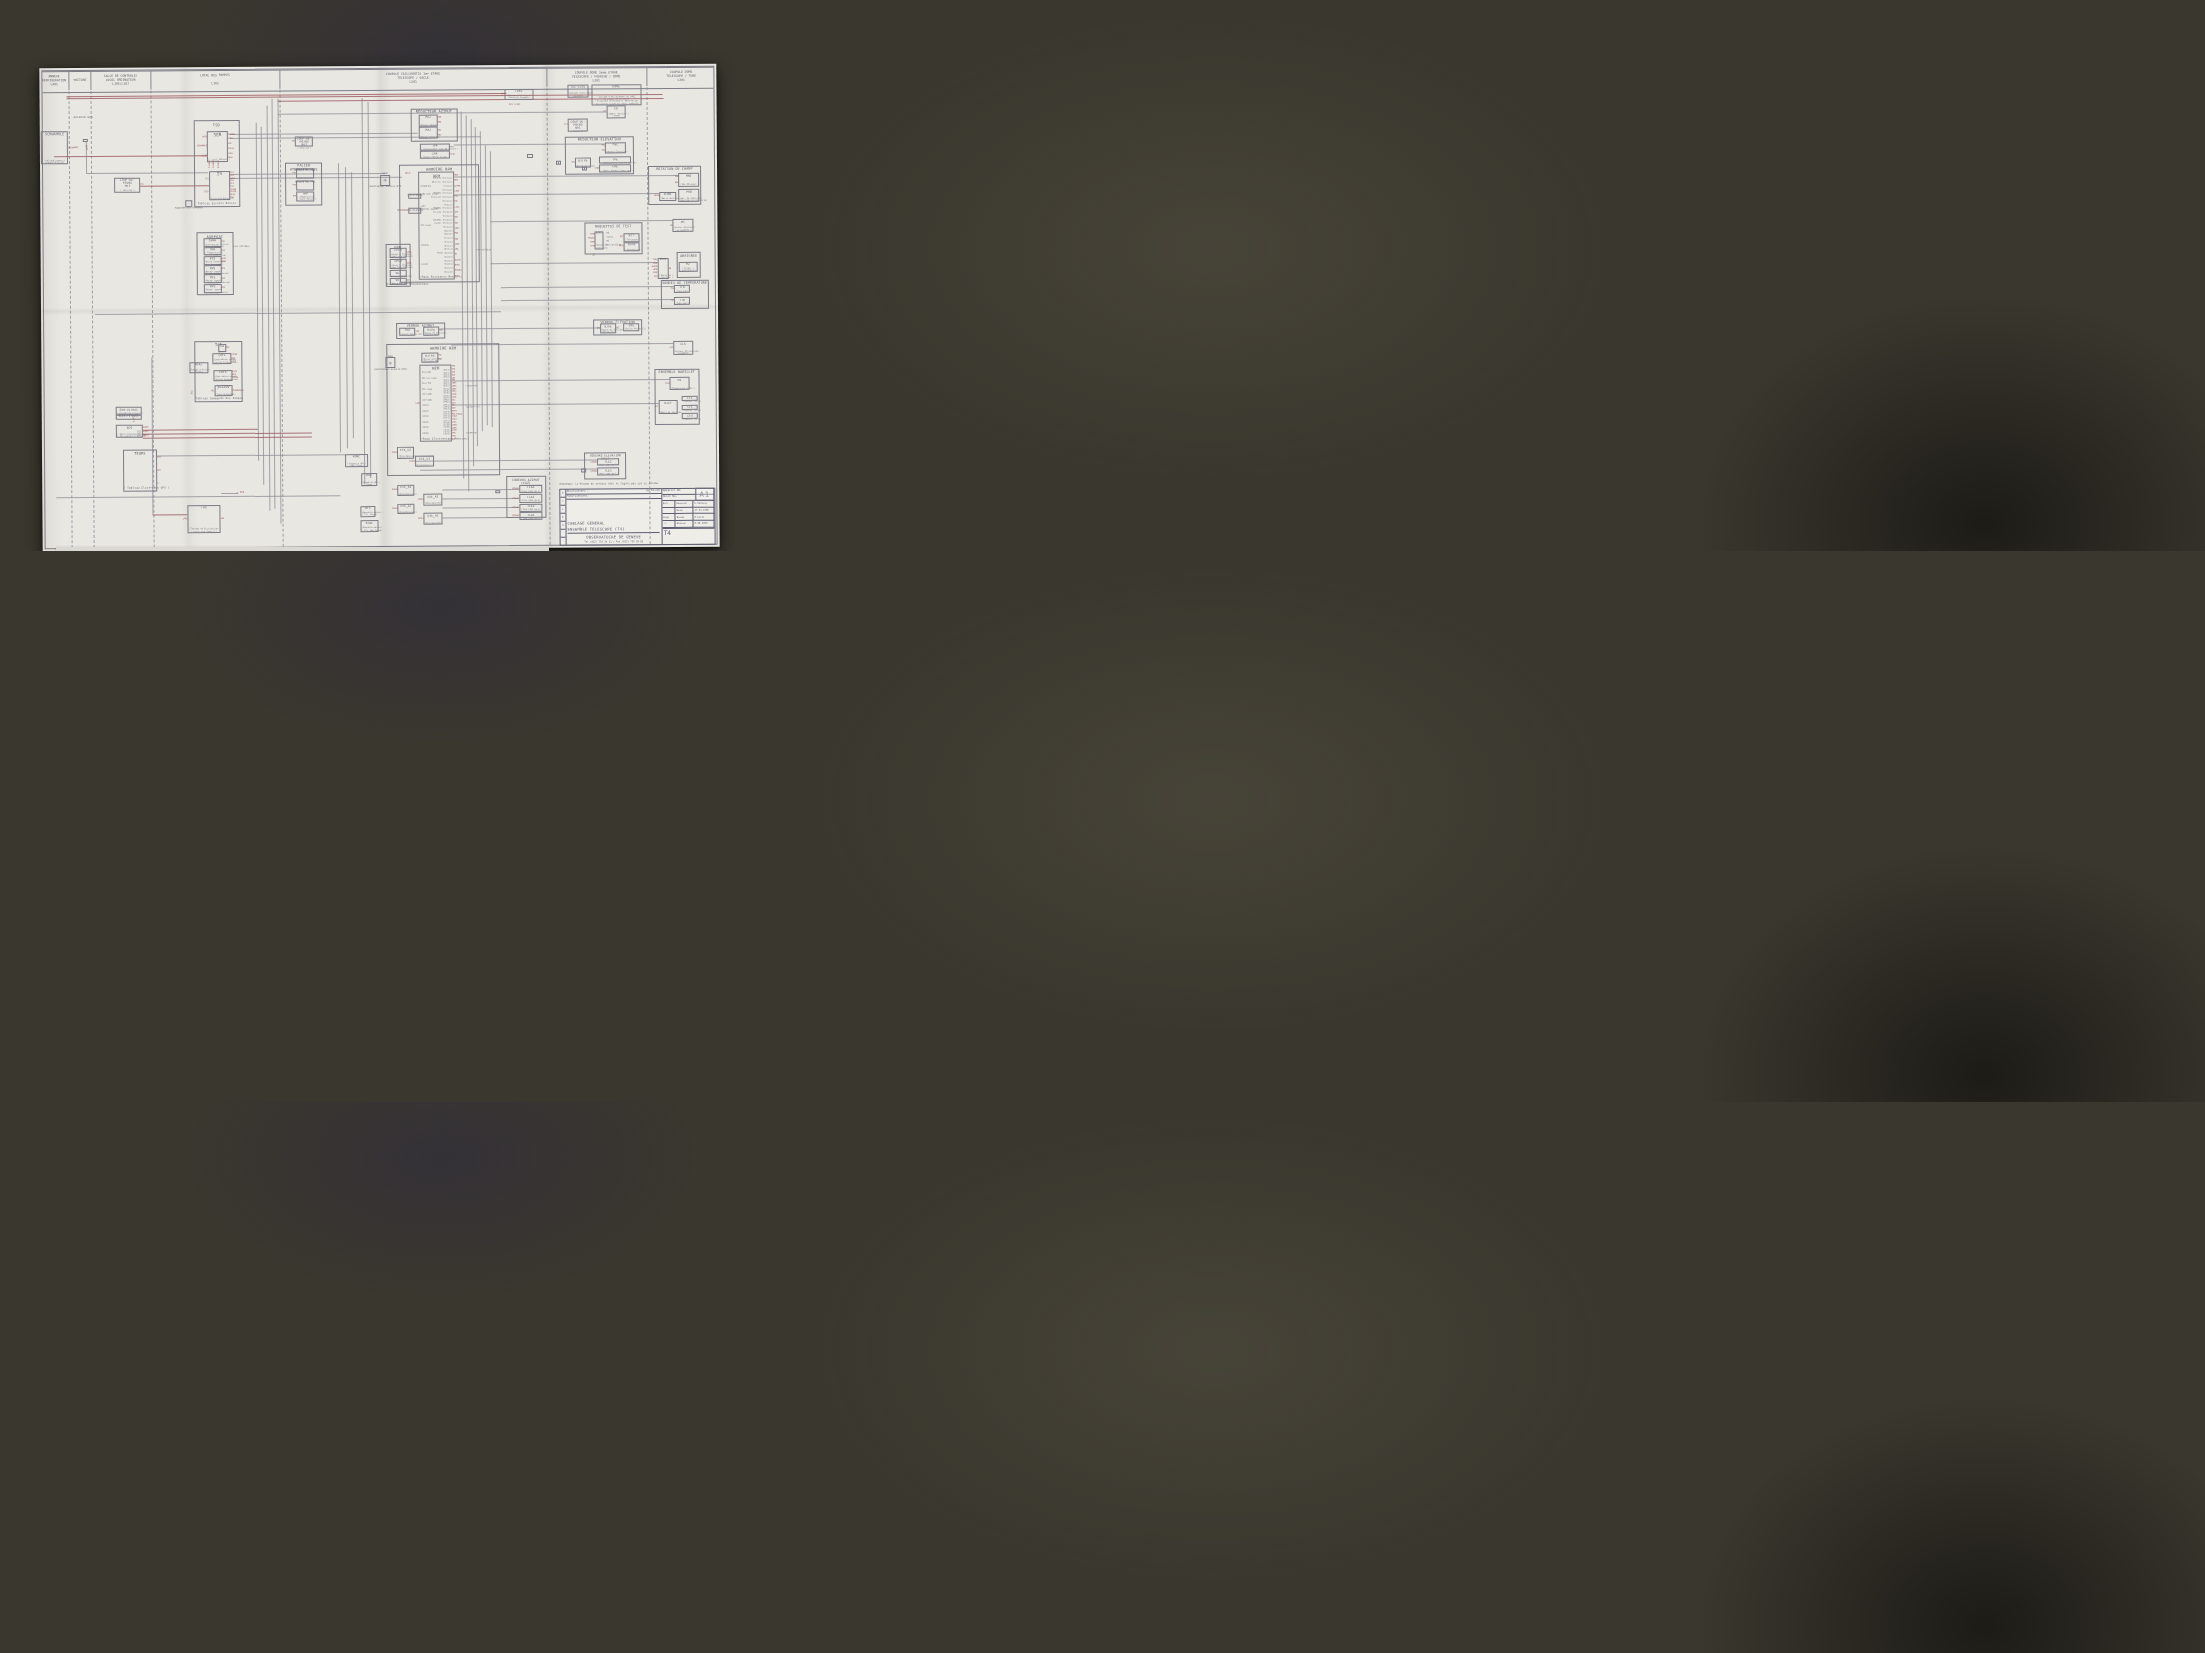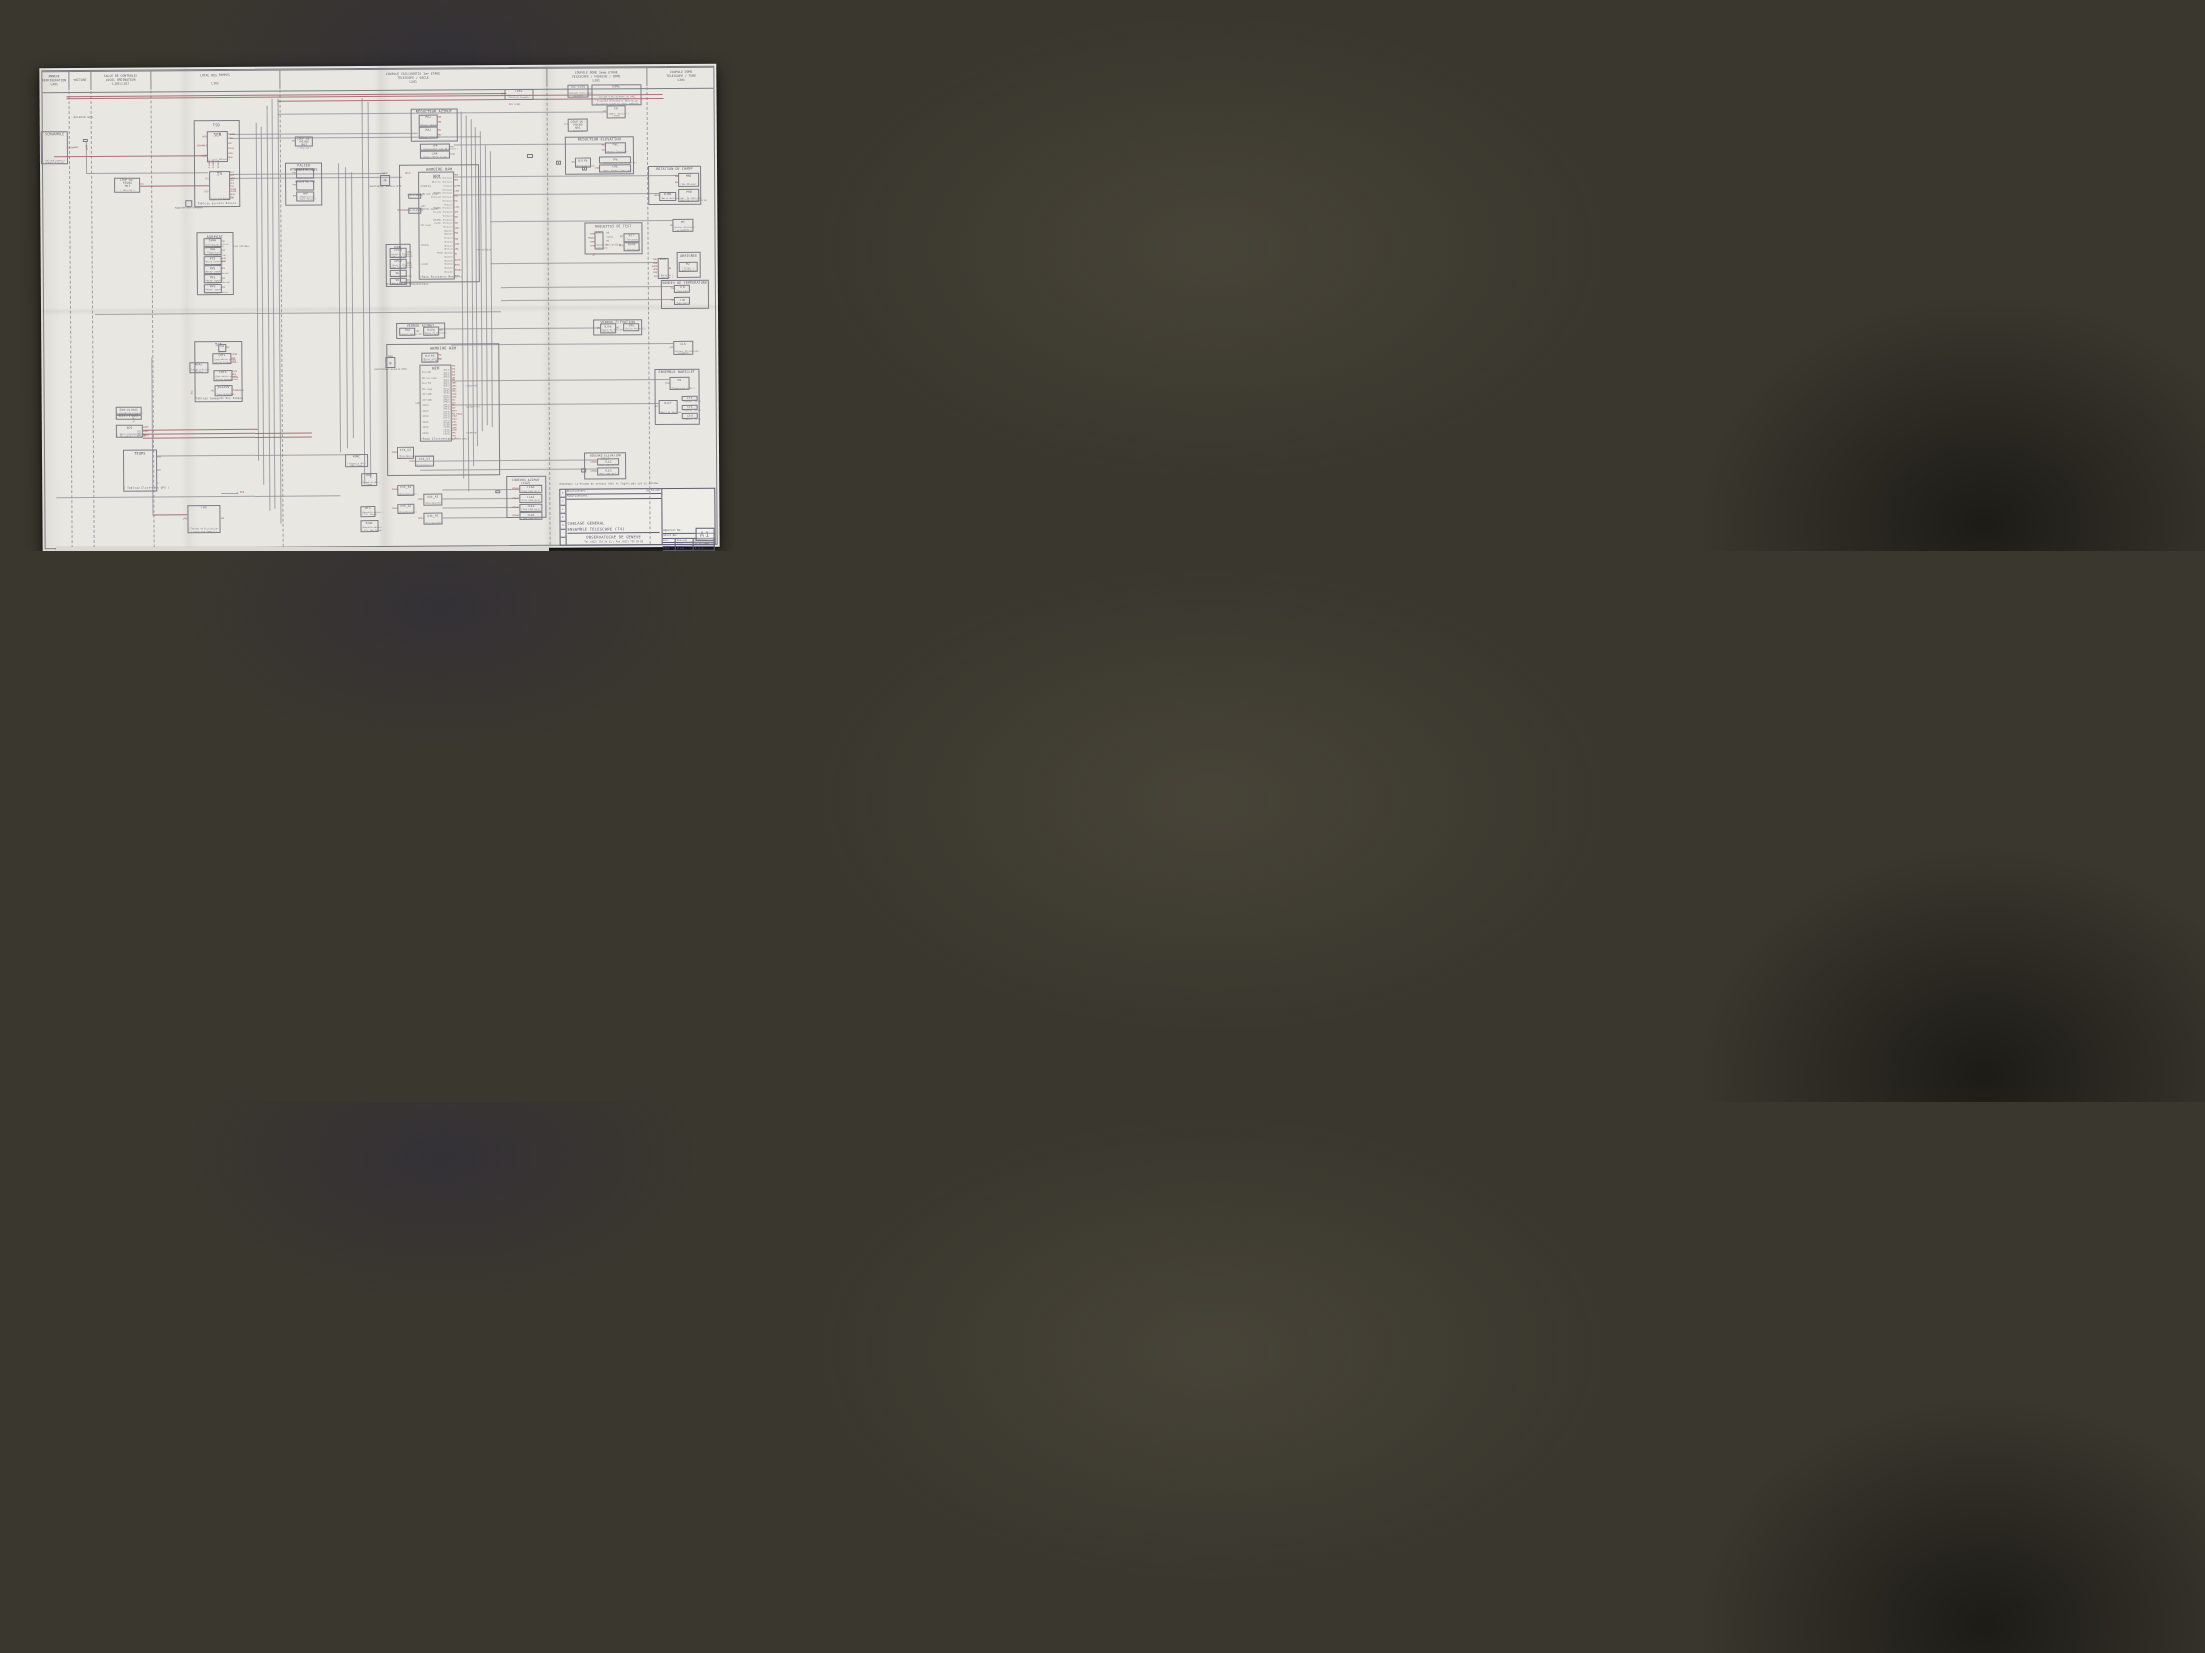--- a/index.html
+++ b/index.html
@@ -62,21 +62,21 @@
   .tb-letters div{flex:1;border-bottom:0.5px solid #5d5d72;font-size:2.4px;color:#5d5d72;display:flex;align-items:center;justify-content:center;}
   .tb-letters div:last-child{border-bottom:none;}
   .tb-main{flex:1 1 auto;display:flex;flex-direction:column;border-right:0.5px solid #5d5d72;min-width:0;}
   .tb-r1{display:flex;justify-content:space-between;border-bottom:0.5px solid #5d5d72;font-size:2.6px;color:#5d5d72;padding:0.5px 1px;}
   .tb-r2{border-bottom:0.5px solid #5d5d72;font-size:2.6px;color:#5d5d72;padding:0.5px 1px;}
   .tb-mid{flex:1;padding:1px 1.4px;display:flex;flex-direction:column;justify-content:flex-end;gap:1px;}
   .tb-t1{font-size:3.8px;color:#5d5d72;letter-spacing:0.2px;}
   .tb-t2{font-size:3.8px;color:#5d5d72;letter-spacing:0.2px;border-bottom:0.5px solid #5d5d72;padding-bottom:1px;}
   .tb-obs{font-size:3.8px;color:#5d5d72;text-align:center;letter-spacing:0.2px;}
   .tb-tel{font-size:2.4px;color:#5d5d72;text-align:center;padding-bottom:0.5px;}
-  .tb-right{flex:0 0 34%;display:flex;flex-direction:column;position:relative;margin-top:40px;}
+  .tb-right{flex:0 0 34%;display:flex;flex-direction:column;position:relative;}
   .tb-ap{display:flex;border-bottom:0.5px solid #5d5d72;font-size:2.6px;color:#5d5d72;padding:0.5px 1px;height:4.3px;}
   .tb-grid{flex:1;display:grid;grid-template-columns:26% 34% 40%;border-bottom:0.5px solid #5d5d72;}
   .tb-grid div{border-right:0.5px solid #5d5d72;border-bottom:0.5px solid #5d5d72;font-size:2.4px;color:#5d5d72;display:flex;align-items:center;padding-left:1px;overflow:hidden;}
   .tb-t4{height:26%;display:flex;align-items:flex-start;padding:0.5px 1.4px;font-size:6.2px;color:#5d5d72;}
   .tb-a1{position:absolute;right:-0.5px;top:-0.5px;width:34%;height:10.5px;border:0.5px solid #5d5d72;background:rgba(255,255,255,.3);display:flex;align-items:center;justify-content:center;font-size:7.2px;color:#8c8c9c;letter-spacing:1px;}
   .sliver{position:absolute;left:56px;top:547px;width:493px;height:3.8px;background:#d9d8d2;box-shadow:0 0.5px 1.4px rgba(0,0,0,.5);}
 </style>
 </head>
 <body>
 

